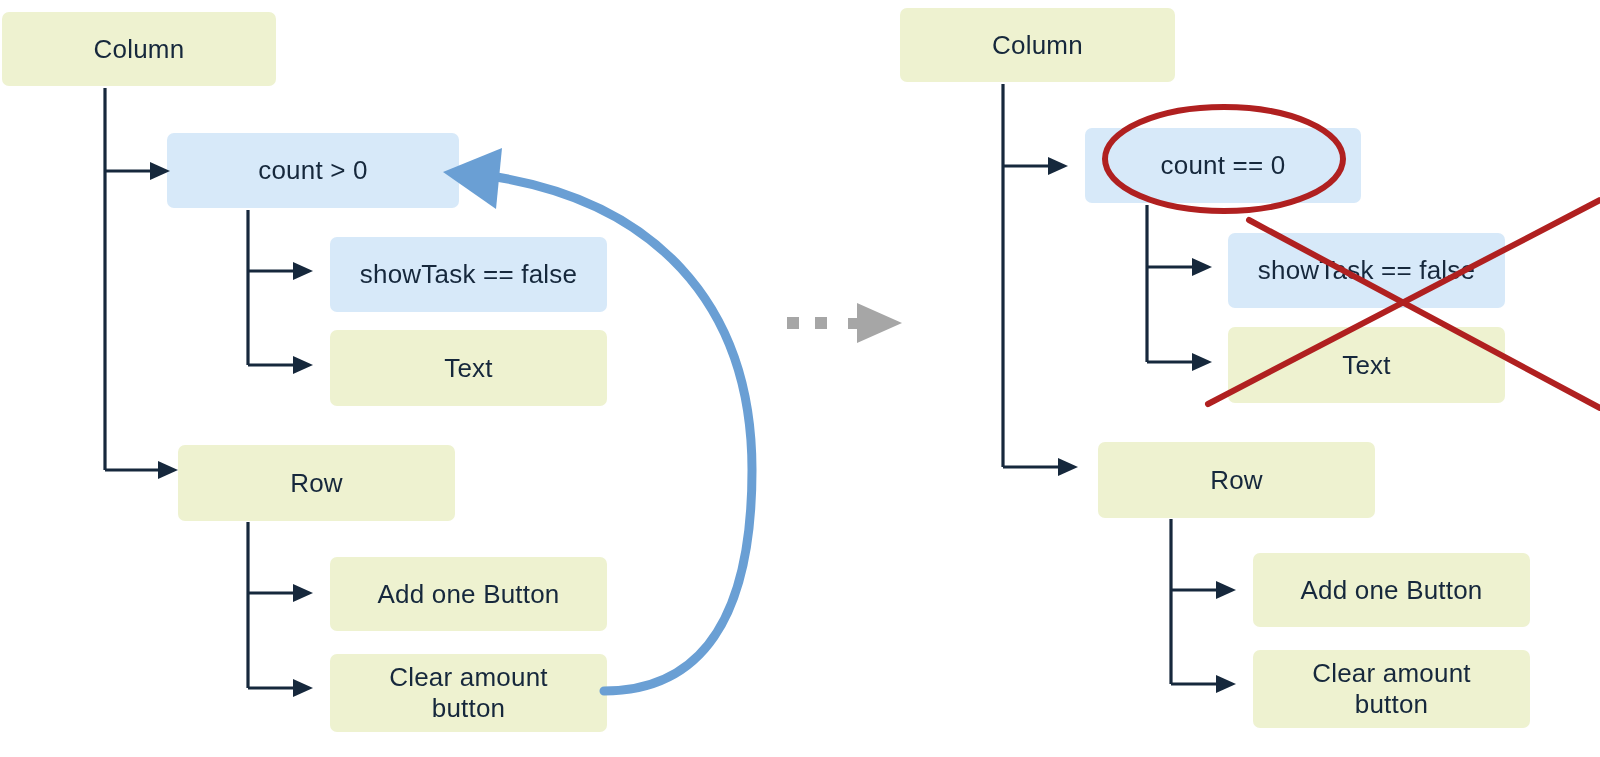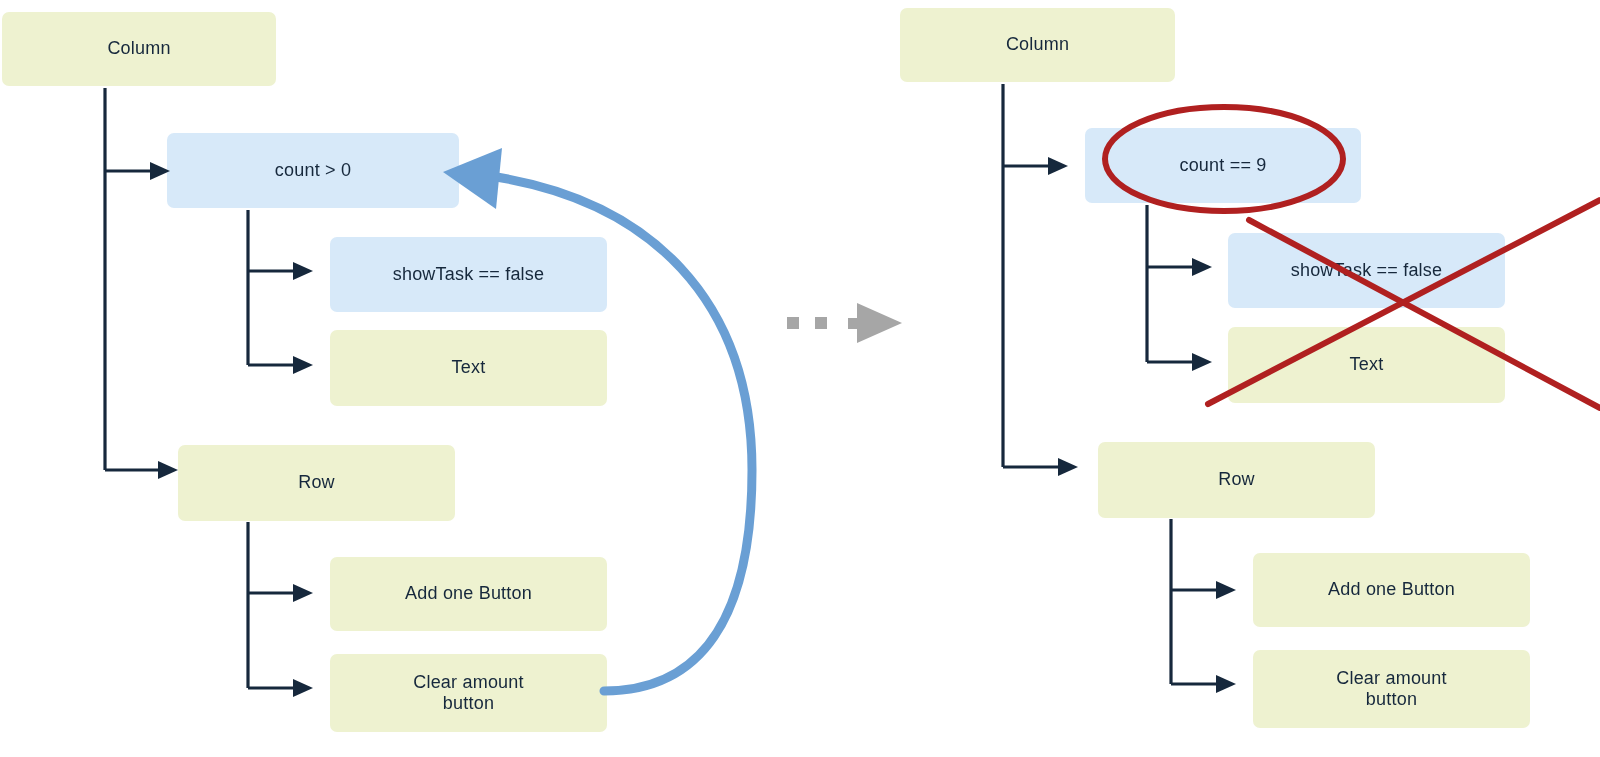--- a/index.html
+++ b/index.html
@@ -18,21 +18,21 @@
     overflow: hidden;
   }
   .node {
     position: absolute;
     display: flex;
     align-items: center;
     justify-content: center;
     text-align: center;
     border-radius: 7px;
     color: #16283c;
-    font-size: 18px;
+    font-size: 26px;
     line-height: 1.18;
     letter-spacing: 0.2px;
     box-sizing: border-box;
     padding: 2px 6px;
     white-space: pre-line;
   }
   .node.green { background: #eef2d0; }
   .node.blue  { background: #d7e9f9; }
   svg.overlay {
     position: absolute;
@@ -66,21 +66,21 @@
 
   <div class="node green" style="left:178px; top:445px; width:277px; height:76px;">Row</div>
 
   <div class="node green" style="left:330px; top:557px; width:277px; height:74px;">Add one Button</div>
 
   <div class="node green" style="left:330px; top:654px; width:277px; height:78px;">Clear amount
 button</div>
 
   <div class="node green" style="left:900px; top:8px; width:275px; height:74px;">Column</div>
 
-  <div class="node blue" style="left:1085px; top:128px; width:276px; height:75px;">count == 9</div>
+  <div class="node blue" style="left:1085px; top:128px; width:276px; height:75px;">count == 0</div>
 
   <div class="node blue" style="left:1228px; top:233px; width:277px; height:75px;">showTask == false</div>
 
   <div class="node green" style="left:1228px; top:327px; width:277px; height:76px;">Text</div>
 
   <div class="node green" style="left:1098px; top:442px; width:277px; height:76px;">Row</div>
 
   <div class="node green" style="left:1253px; top:553px; width:277px; height:74px;">Add one Button</div>
 
   <div class="node green" style="left:1253px; top:650px; width:277px; height:78px;">Clear amount

